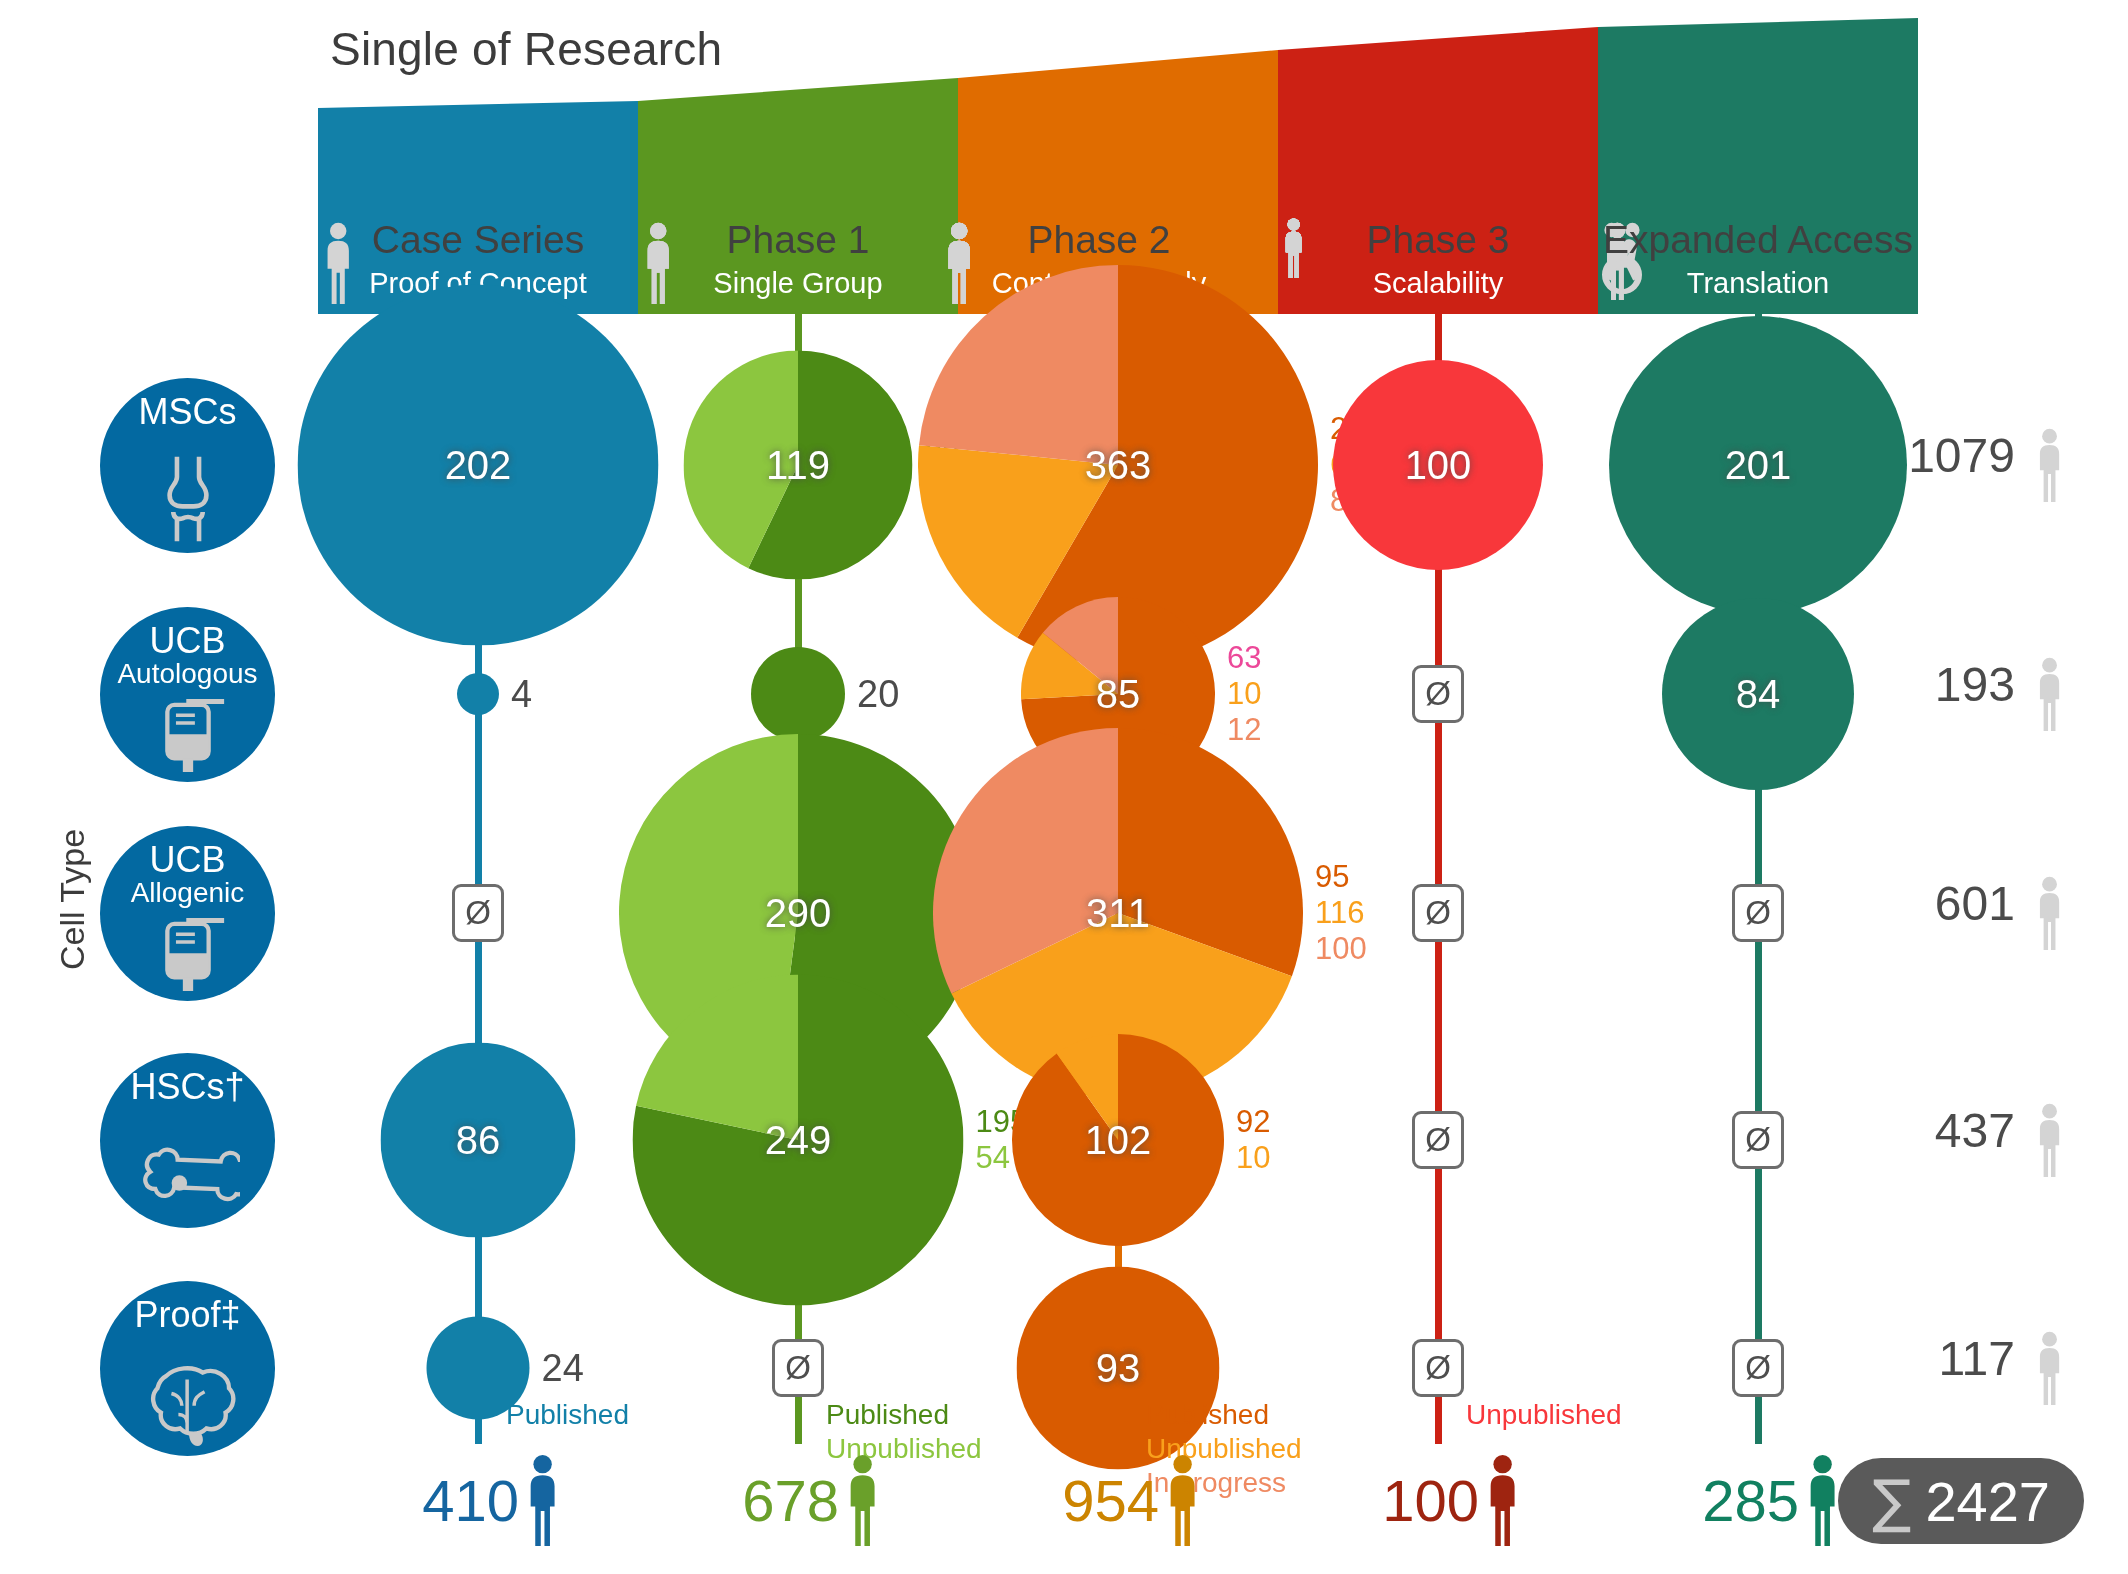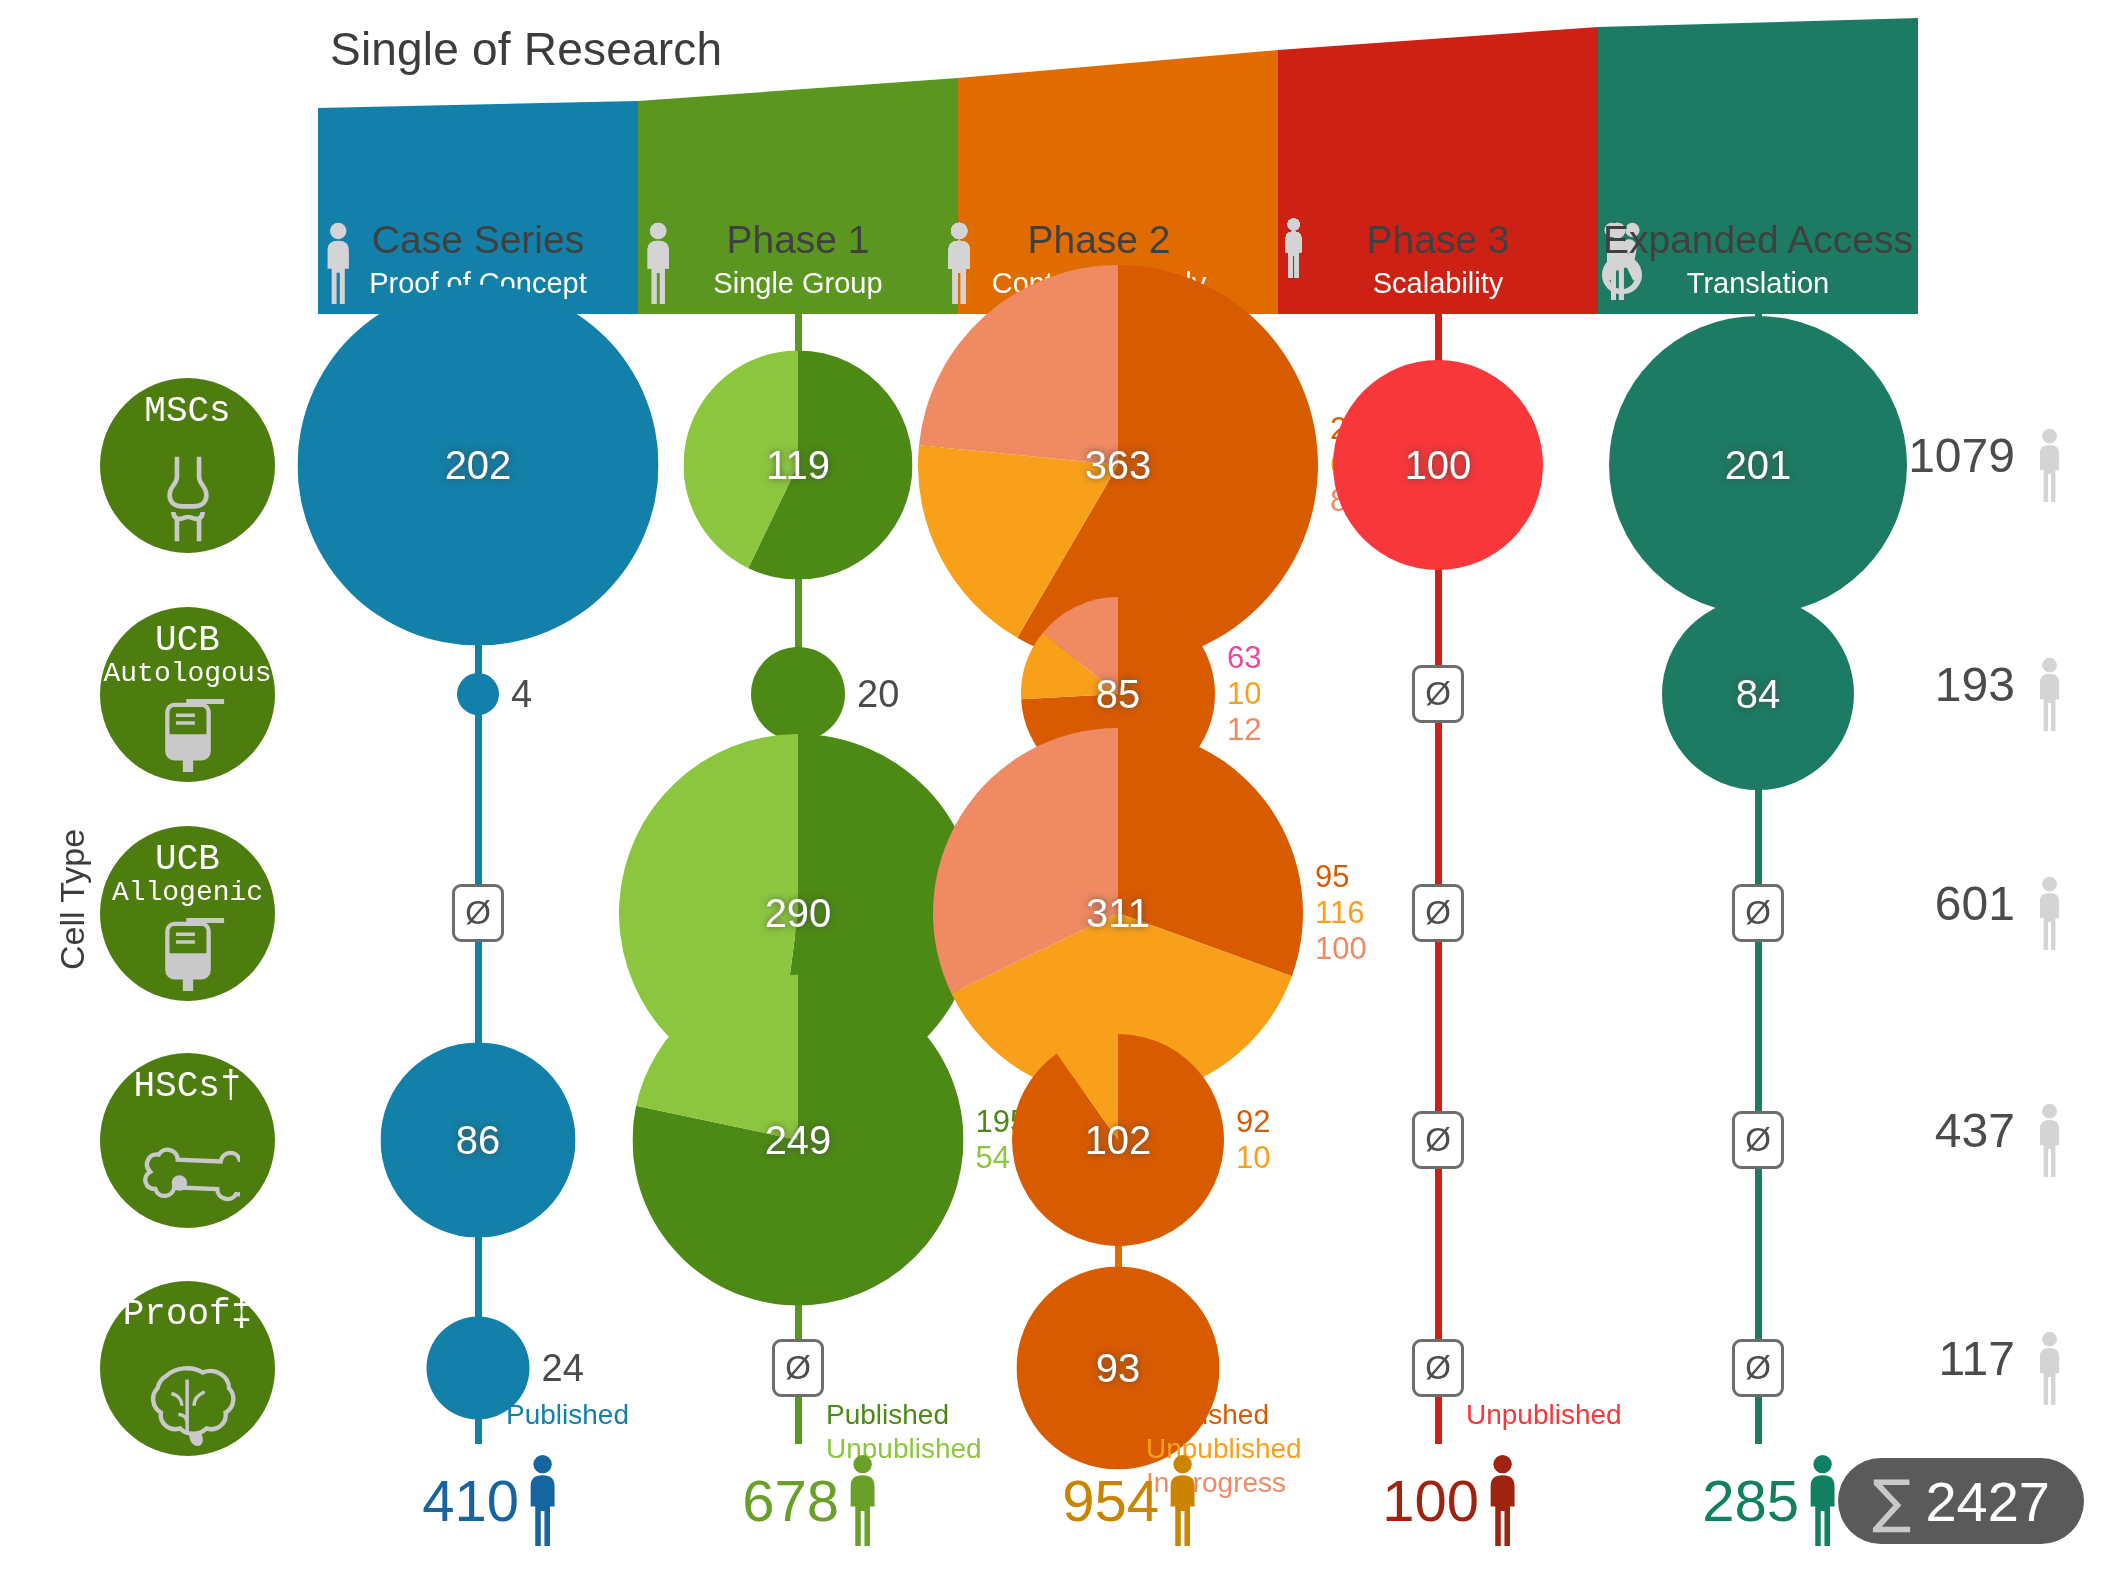--- a/index.html
+++ b/index.html
@@ -16,21 +16,21 @@
   .phase-col .picto{position:absolute;left:0;right:0;bottom:92px;text-align:center;
       line-height:0;white-space:nowrap;}
   .phase-col .ptitle{position:absolute;left:0;right:0;bottom:52px;text-align:center;
       color:#404040;font-size:39px;white-space:nowrap;}
   .phase-col .psub{position:absolute;left:0;right:0;bottom:14px;text-align:center;
       color:#fff;font-size:29px;white-space:nowrap;}
 
   
   #celltype-axis-label{position:absolute;left:-38px;top:880px;width:220px;text-align:center;
       transform:rotate(-90deg);font-size:34px;color:#3c3c3c;}
-  .ct-badge{position:absolute;width:175px;height:175px;border-radius:50%;background:#4d7c0f;font-family:Liberation Mono, monospace;}
+  .ct-badge{position:absolute;width:175px;height:175px;border-radius:50%;background:#0369a1;}
   .ct-badge .ct-name{position:absolute;left:0;right:0;top:16px;text-align:center;color:#fff;
       font-size:36px;line-height:36px;}
   .ct-badge .ct-name .sub{display:block;font-size:28px;line-height:30px;}
   .ct-badge .ct-icon{position:absolute;left:0;right:0;bottom:8px;text-align:center;line-height:0;}
 
   
   .stem{position:absolute;width:7px;}
   .node{position:absolute;transform:translate(-50%,-50%);}
   .node .val{position:absolute;left:0;top:0;width:100%;height:100%;display:flex;
       align-items:center;justify-content:center;color:#fff;font-size:40px;

